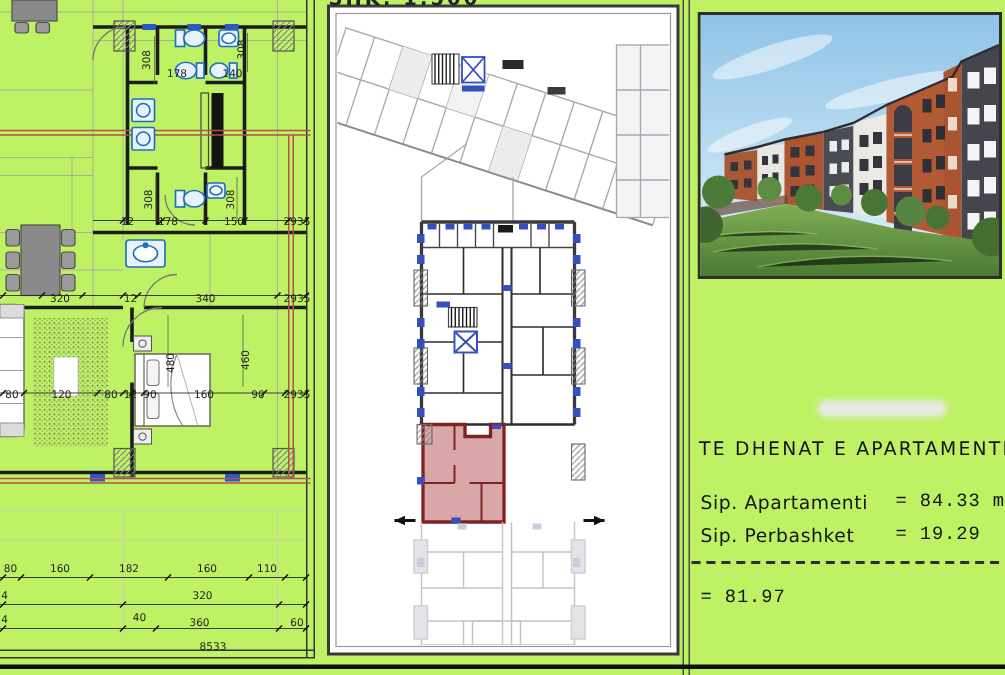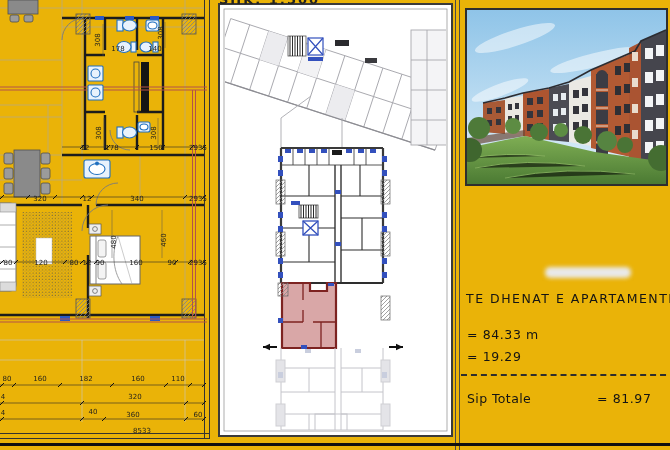--- a/index.html
+++ b/index.html
@@ -1,28 +1,28 @@
 <!DOCTYPE html>
 <html><head>
 <meta charset="utf-8">
 <style>
   html,body{margin:0;padding:0;background:#fff;}
-  .sheet{position:relative;width:670px;height:450px;background:#eab308;overflow:hidden;
+  .sheet{position:relative;width:670px;height:450px;background:#bef264;overflow:hidden;
          font-family:"DejaVu Sans", sans-serif;color:#161616;}
   .abs{position:absolute;}
   svg text{font-family:"DejaVu Sans", sans-serif;}
   .dim{font-size:7px;fill:#1e1e1e;text-anchor:middle;}
   .scale-label{position:absolute;left:219px;top:-8px;font-size:13px;letter-spacing:2px;
                color:#222;font-weight:bold;white-space:nowrap;}
   .info-title{position:absolute;left:466px;top:291px;font-size:12.5px;letter-spacing:1.5px;
               white-space:nowrap;color:#141414;}
   .info-row{position:absolute;left:467px;width:260px;display:flex;font-size:12.5px;
             letter-spacing:.4px;white-space:nowrap;color:#141414;}
   .info-row .lbl{flex:0 0 130px;}
-  .info-row .val{letter-spacing:.6px;}
+  .info-row .val{letter-spacing:.6px;font-family:Liberation Mono, monospace;}
   .row1{top:327px;} .row2{top:349px;} .rowT{top:391px;}
   .dash-divider{position:absolute;left:461px;top:374px;width:215px;border-top:2px dashed #2e2e2e;}
   .sheet-bottom-line{position:absolute;left:0;top:443px;width:670px;height:2.5px;background:#101010;}
   .vline{position:absolute;top:0;width:1.2px;height:450px;background:#4a4a4a;}
   .smudge{position:absolute;left:545px;top:267px;width:86px;height:11px;background:#e9e9e9;
           filter:blur(2px);border-radius:5px;}
 </style>
 </head>
 <body>
 
@@ -492,27 +492,28 @@
       </g>
     </g>
     <rect x="1" y="1" width="201" height="176" fill="none" stroke="#2e2e2e" stroke-width="2"></rect>
   </svg>
 
   <div class="smudge"></div>
 
   <div class="info-title">TE DHENAT E APARTAMENTIT</div>
 
   <div class="info-row row1">
+    <span class="lbl">Sip. Apartamenti</span>
     <span class="val">= 84.33 m</span>
   </div>
   <div class="info-row row2">
+    <span class="lbl">Sip. Perbashket</span>
     <span class="val">= 19.29</span>
   </div>
 
   <div class="dash-divider"></div>
 
   <div class="info-row rowT">
-    <span class="lbl">Sip Totale</span>
     <span class="val">= 81.97</span>
   </div>
 
   <div class="sheet-bottom-line"></div>
 </div>
 
 </body></html>

